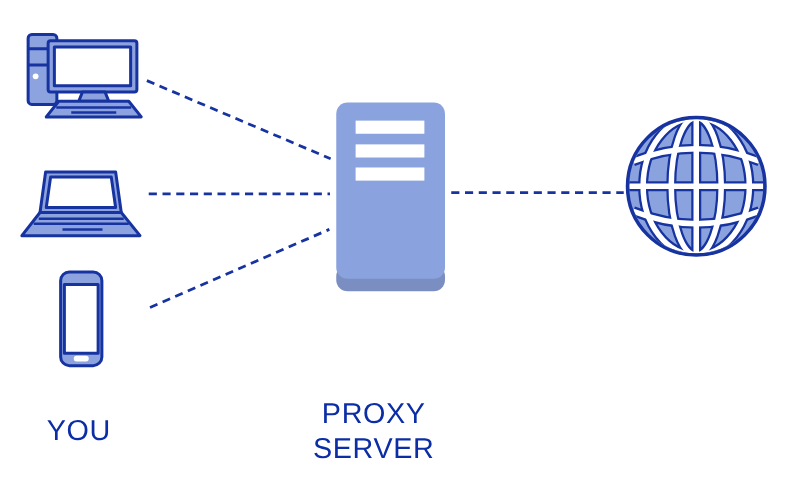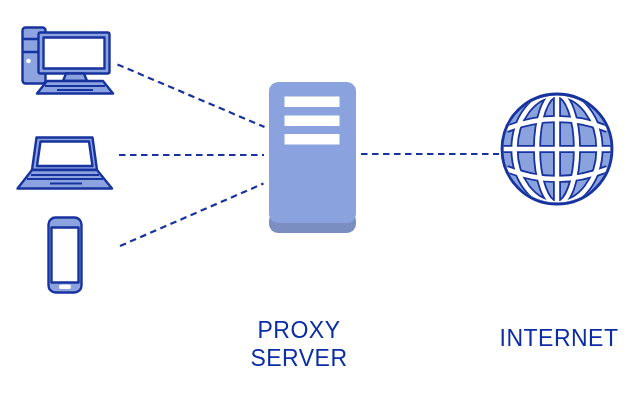--- a/index.html
+++ b/index.html
@@ -102,19 +102,19 @@
         <ellipse cx="557" cy="149" rx="20" ry="55"></ellipse>
         <ellipse cx="557" cy="149" rx="42.5" ry="55"></ellipse>
         <path d="M502 149 L612 149"></path>
         <path d="M506.5 129 Q557 109 607.5 129"></path>
         <path d="M506.5 169 Q557 189 607.5 169"></path>
       </g>
     </g>
     <circle class="ring" cx="557" cy="149" r="55"></circle>
   </svg>
 
+  <div class="label" style="left:13px;top:330px;width:100px">YOU</div>
 
   <div class="label" style="left:238px;top:316px;width:122px">PROXY
 SERVER</div>
 
-  <div class="label" style="left:488px;top:324px;width:142px">INTERNET</div>
 
 </div>
 
 </body></html>

